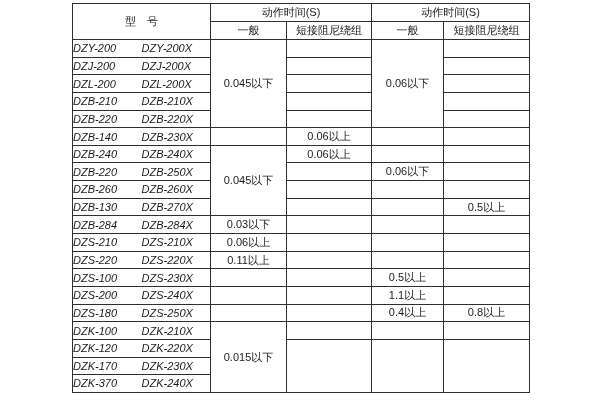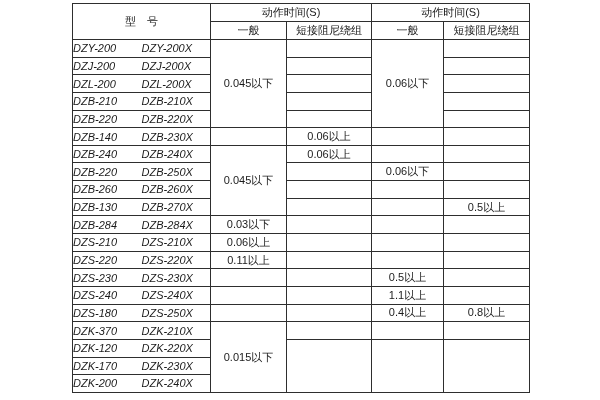--- a/index.html
+++ b/index.html
@@ -218,34 +218,34 @@
           </td>
         <td>0.11以上</td>
         <td></td>
         <td></td>
         <td></td>
       </tr>
 
       <tr>
         <td>
             <div class="model">
-              <span>DZS-230</span>
+              <span>DZS-100</span>
               <span>DZS-230X</span>
             </div>
           </td>
         <td></td>
         <td></td>
         <td>0.5以上</td>
         <td></td>
       </tr>
 
       <tr>
         <td>
             <div class="model">
-              <span>DZS-240</span>
+              <span>DZS-200</span>
               <span>DZS-240X</span>
             </div>
           </td>
         <td></td>
         <td></td>
         <td>1.1以上</td>
         <td></td>
       </tr>
 
       <tr>
@@ -257,21 +257,21 @@
           </td>
         <td></td>
         <td></td>
         <td>0.4以上</td>
         <td>0.8以上</td>
       </tr>
 
       <tr>
         <td>
             <div class="model">
-              <span>DZK-370</span>
+              <span>DZK-100</span>
               <span>DZK-210X</span>
             </div>
           </td>
         <td rowspan="4">0.015以下</td>
         <td></td>
         <td></td>
         <td></td>
       </tr>
 
       <tr>
@@ -291,20 +291,20 @@
             <div class="model">
               <span>DZK-170</span>
               <span>DZK-230X</span>
             </div>
           </td>
       </tr>
 
       <tr>
         <td>
             <div class="model">
-              <span>DZK-200</span>
+              <span>DZK-370</span>
               <span>DZK-240X</span>
             </div>
           </td>
       </tr>
     </tbody>
   </table>
 </div>
 
 </body></html>

